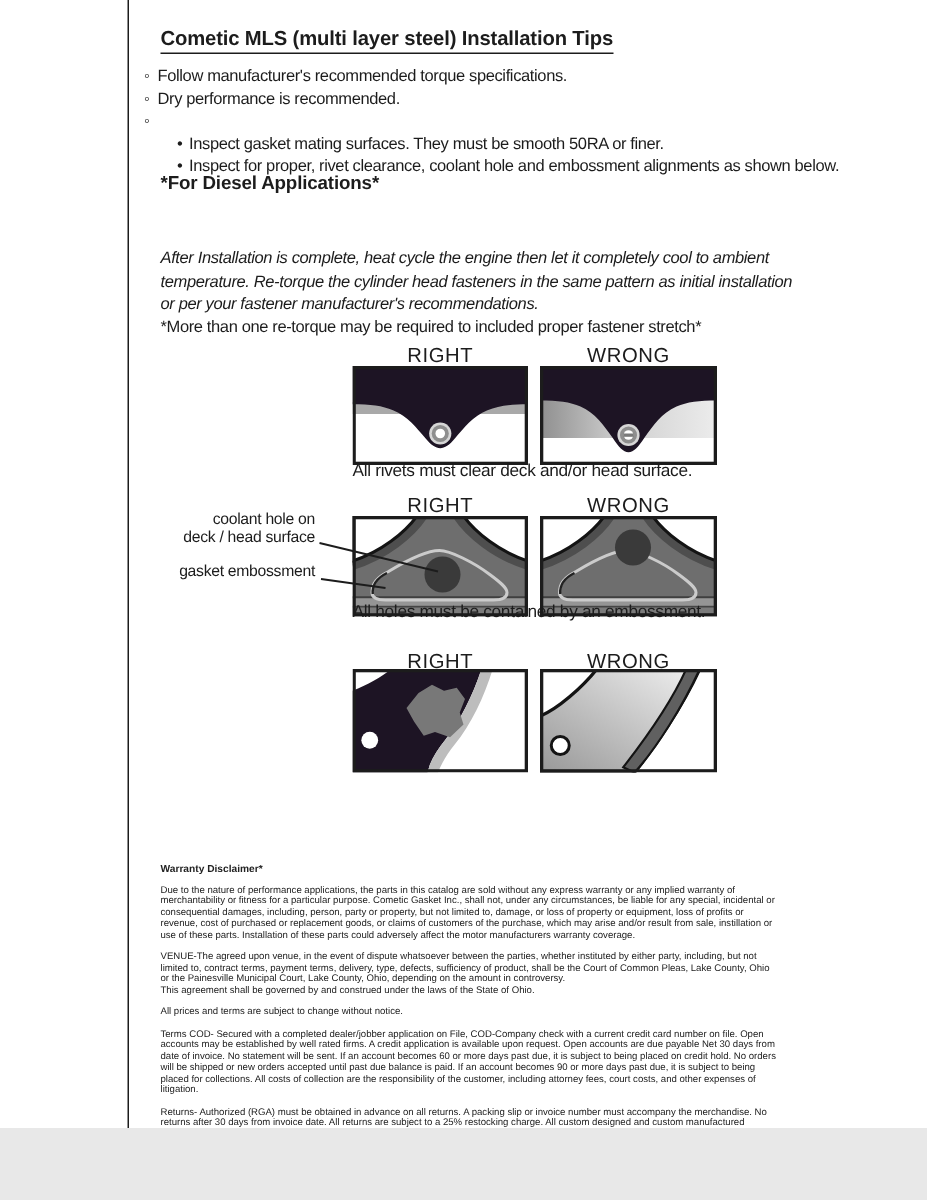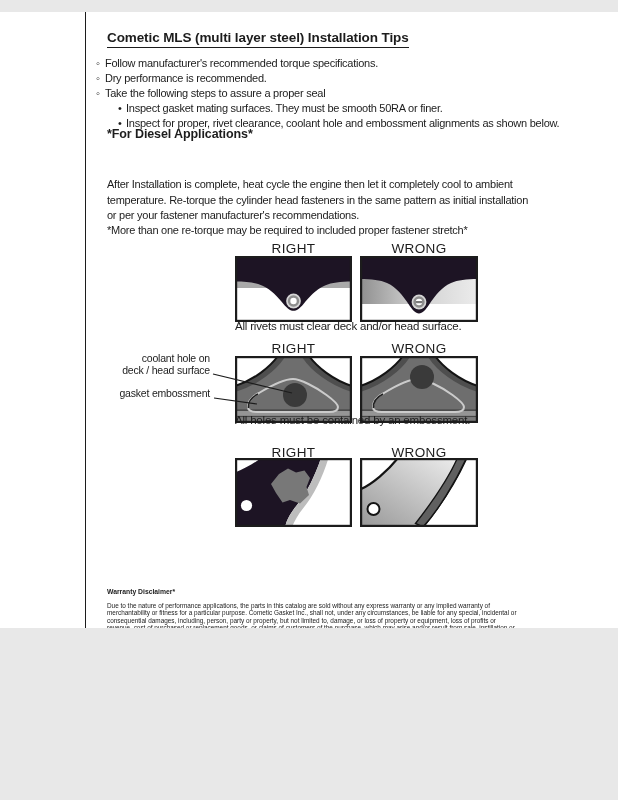--- a/index.html
+++ b/index.html
@@ -1,30 +1,30 @@
 <!DOCTYPE html>
 <html style="--ink: #1c1c1c; --diagram-dark: #1d1424; --panel-gray: #6e6e6e; --hole-gray: #3a3a3a; --embossment-light: #cbcbcb;"><head>
 <meta charset="utf-8">
 <style>
   html,body{margin:0;padding:0;background:#e8e8e8;}
-  #page{position:relative;width:618px;height:616px;background:#fff;overflow:hidden;
-        font-family:"Liberation Sans","DejaVu Sans",sans-serif;color:var(--ink);margin-top:12px;}
+  #page{position:relative;width:618px;height:752px;background:#fff;overflow:hidden;
+        font-family:"Liberation Sans","DejaVu Sans",sans-serif;color:var(--ink);}
   .abs{position:absolute;}
   #left-rule{left:85px;top:0;width:1.4px;height:769px;background:var(--ink);}
   #title{left:107px;top:18px;font-size:13.5px;font-weight:bold;letter-spacing:-0.1px;
          border-bottom:1.6px solid var(--ink);padding-bottom:2px;}
   #tips-list{left:96px;top:44px;font-size:11px;letter-spacing:-0.25px;line-height:15px;}
   .tip{display:flex;white-space:nowrap;}
   .tip .mk{width:9px;flex:0 0 9px;}
   .tip.sub{margin-left:22px;}
   .tip.sub .mk{width:8px;flex:0 0 8px;}
   .body-txt{font-size:11px;letter-spacing:-0.25px;line-height:15.5px;white-space:pre-line;}
   #diesel-heading{left:107px;top:115px;font-size:12.5px;font-weight:bold;letter-spacing:-0.1px;}
   #diesel-para1{left:107px;top:134px;}
-  #diesel-para2{left:107px;top:165px;}
+  #diesel-para2{left:107px;top:165px;font-style:italic;}
   #diesel-note{left:107px;top:212px;font-size:11px;letter-spacing:-0.25px;}
   .dlabel{position:absolute;font-size:13.5px;letter-spacing:0.4px;text-align:center;}
   .dcap{position:absolute;left:235px;font-size:11.5px;letter-spacing:-0.2px;line-height:13px;white-space:pre-line;}
   .panel{position:absolute;display:block;}
   .ann{position:absolute;right:408px;text-align:right;font-size:10.5px;line-height:11.5px;
        letter-spacing:-0.2px;white-space:pre-line;}
   #legal{left:107px;top:576px;width:412px;font-size:6.4px;line-height:7.5px;color:#222;}
   #legal-heading{font-size:6.8px;font-weight:bold;margin:0 0 6px 0;}
   .lp{margin:0 0 7px 0;}
   .lp.tight{margin-bottom:0;}
@@ -47,21 +47,20 @@
     <div class="tip">
       <span class="mk">◦</span>
       <span>Follow manufacturer's recommended torque specifications.</span>
     </div>
     <div class="tip">
       <span class="mk">◦</span>
       <span>Dry performance is recommended.</span>
     </div>
     <div class="tip">
       <span class="mk">◦</span>
-      <span>Take the following steps to assure a proper seal</span>
     </div>
     <div class="tip sub">
       <span class="mk">•</span>
       <span>Inspect gasket mating surfaces.  They must be smooth 50RA or finer.</span>
     </div>
     <div class="tip sub">
       <span class="mk">•</span>
       <span>Inspect for proper, rivet clearance, coolant hole and embossment alignments as shown below.</span>
     </div>
   </div>

